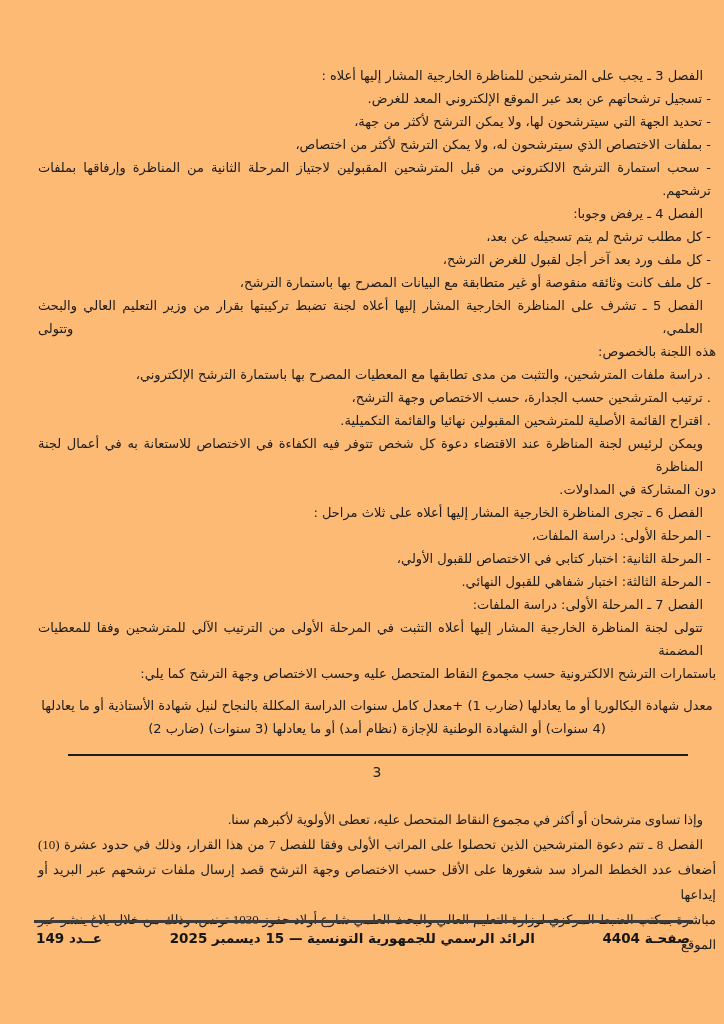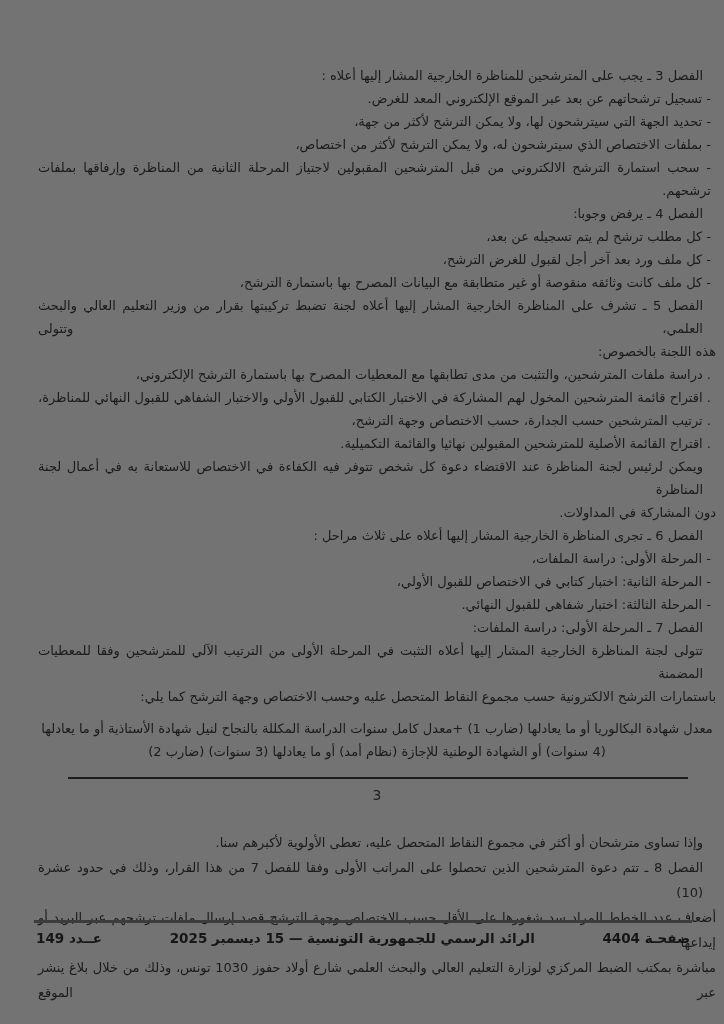--- a/index.html
+++ b/index.html
@@ -1,20 +1,20 @@
 <!DOCTYPE html>
 <html lang="ar"><head>
 <meta charset="utf-8">
 <style>
   html,body{margin:0;padding:0;background:#e8e8e8;}
   .page{
     position:relative;
     width:724px;height:1024px;
     margin:0 auto;
-    background:#737373;
+    background:#fdba74;
     overflow:hidden;
     font-family:"DejaVu Sans",sans-serif;
     color:#1b1b1b;
     -webkit-font-smoothing:antialiased;
   }
   .main{
     position:absolute;top:64px;left:0;right:0;
     padding:0 8px 0 38px;
     direction:rtl;
     font-size:13px;
@@ -22,21 +22,21 @@
   .ln{display:block;line-height:23px;text-align:right;white-space:nowrap;overflow:hidden;}
   .ln.p{padding-right:13px;}        
   .ln.b{padding-right:5px;}         
   .ln.c{padding-right:0;}           
   .ln.j{white-space:normal;text-align:justify;text-align-last:justify;overflow:visible;}
   .formula{margin-top:9px;direction:rtl;text-align:center;}
   .formula .ln{white-space:normal;text-align:center;}
   .rule-mid{height:2px;background:#1d1d1d;margin:14px 28px 0 30px;}
   .pagenum{margin-top:5px;line-height:23px;text-align:center;font-size:14px;color:#222;}
   .after{margin-top:23px;}
-  .after .ln{line-height:25px;}
+  .after .ln{line-height:25px;font-family:Liberation Serif, serif;}
   .footer{position:absolute;top:920px;left:0;right:0;}
   .rule-foot{height:3px;background:#3c3c3c;margin:0 32px 0 34px;}
   .frow{
     display:flex;justify-content:space-between;align-items:baseline;
     direction:rtl;
     padding:7px 34px 0 36px;
     font-size:13.5px;font-weight:bold;color:#161616;
   }
 </style>
 </head>
@@ -50,21 +50,20 @@
     <div class="ln b">- تحديد الجهة التي سيترشحون لها، ولا يمكن الترشح لأكثر من جهة،</div>
     <div class="ln b">- بملفات الاختصاص الذي سيترشحون له، ولا يمكن الترشح لأكثر من اختصاص،</div>
     <div class="ln b j">- سحب استمارة الترشح الالكتروني من قبل المترشحين المقبولين لاجتياز المرحلة الثانية من المناظرة وإرفاقها بملفات ترشحهم.</div>
     <div class="ln p">الفصل 4 ـ يرفض وجوبا:</div>
     <div class="ln b">- كل مطلب ترشح لم يتم تسجيله عن بعد،</div>
     <div class="ln b">- كل ملف ورد بعد آخر أجل لقبول للغرض الترشح،</div>
     <div class="ln b">- كل ملف كانت وثائقه منقوصة أو غير متطابقة مع البيانات المصرح بها باستمارة الترشح،</div>
     <div class="ln p j">الفصل 5 ـ تشرف على المناظرة الخارجية المشار إليها أعلاه لجنة تضبط تركيبتها بقرار من وزير التعليم العالي والبحث العلمي، وتتولى</div>
     <div class="ln c">هذه اللجنة بالخصوص:</div>
     <div class="ln b">. دراسة ملفات المترشحين، والتثبت من مدى تطابقها مع المعطيات المصرح بها باستمارة الترشح الإلكتروني،</div>
-    <div class="ln b j">. اقتراح قائمة المترشحين المخول لهم المشاركة في الاختبار الكتابي للقبول الأولي والاختبار الشفاهي للقبول النهائي للمناظرة،</div>
     <div class="ln b">. ترتيب المترشحين حسب الجدارة، حسب الاختصاص وجهة الترشح،</div>
     <div class="ln b">. اقتراح القائمة الأصلية للمترشحين المقبولين نهائيا والقائمة التكميلية.</div>
     <div class="ln p j">ويمكن لرئيس لجنة المناظرة عند الاقتضاء دعوة كل شخص تتوفر فيه الكفاءة في الاختصاص للاستعانة به في أعمال لجنة المناظرة</div>
     <div class="ln c">دون المشاركة في المداولات.</div>
     <div class="ln p">الفصل 6 ـ تجرى المناظرة الخارجية المشار إليها أعلاه على ثلاث مراحل :</div>
     <div class="ln b">- المرحلة الأولى: دراسة الملفات،</div>
     <div class="ln b">- المرحلة الثانية: اختبار كتابي في الاختصاص للقبول الأولي،</div>
     <div class="ln b">- المرحلة الثالثة: اختبار شفاهي للقبول النهائي.</div>
     <div class="ln p">الفصل 7 ـ المرحلة الأولى: دراسة الملفات:</div>
     <div class="ln p j">تتولى لجنة المناظرة الخارجية المشار إليها أعلاه التثبت في المرحلة الأولى من الترتيب الآلي للمترشحين وفقا للمعطيات المضمنة</div>

